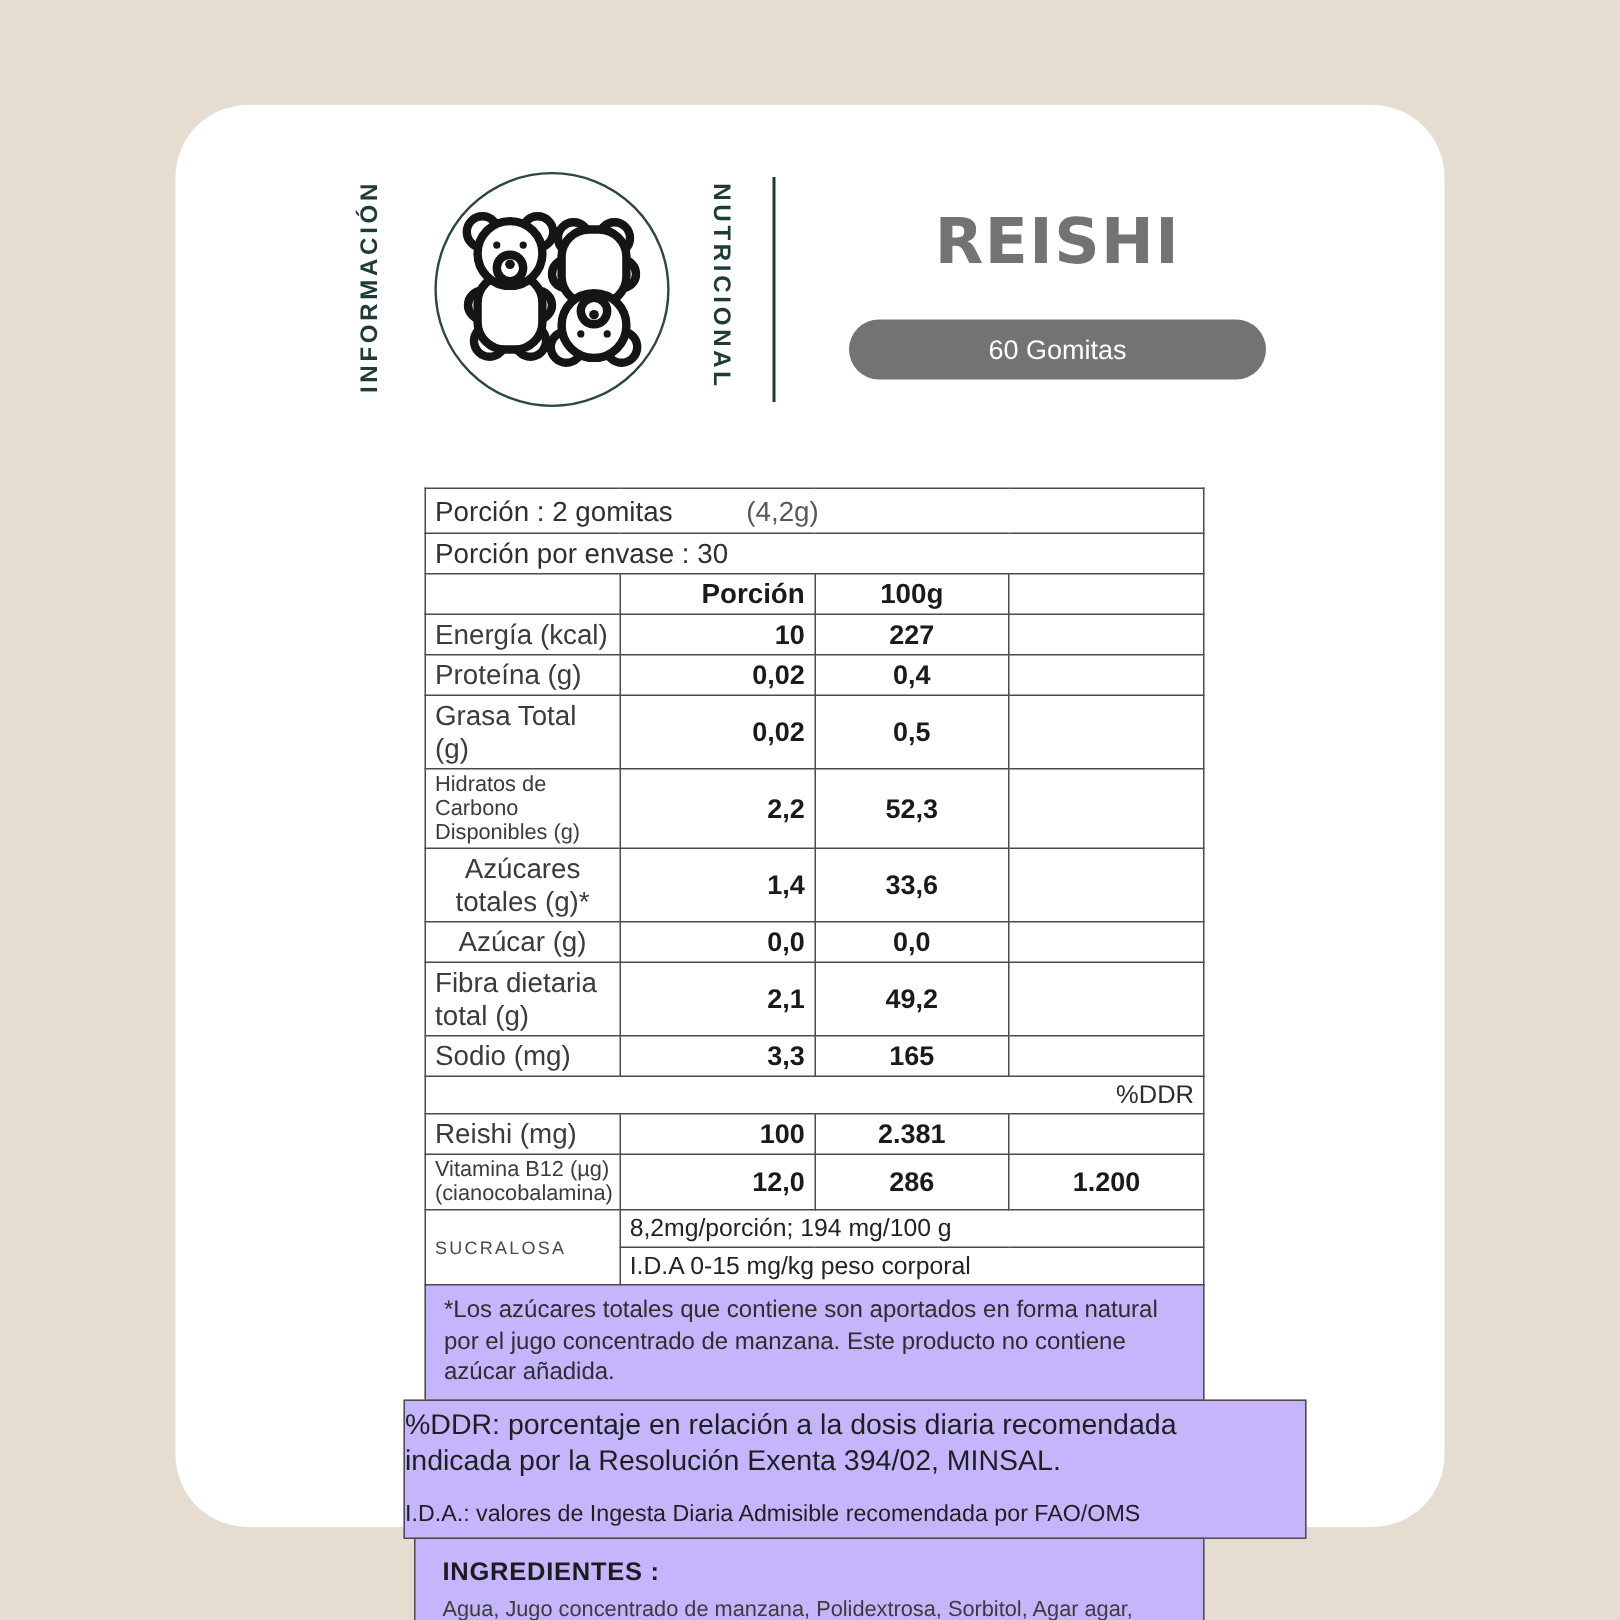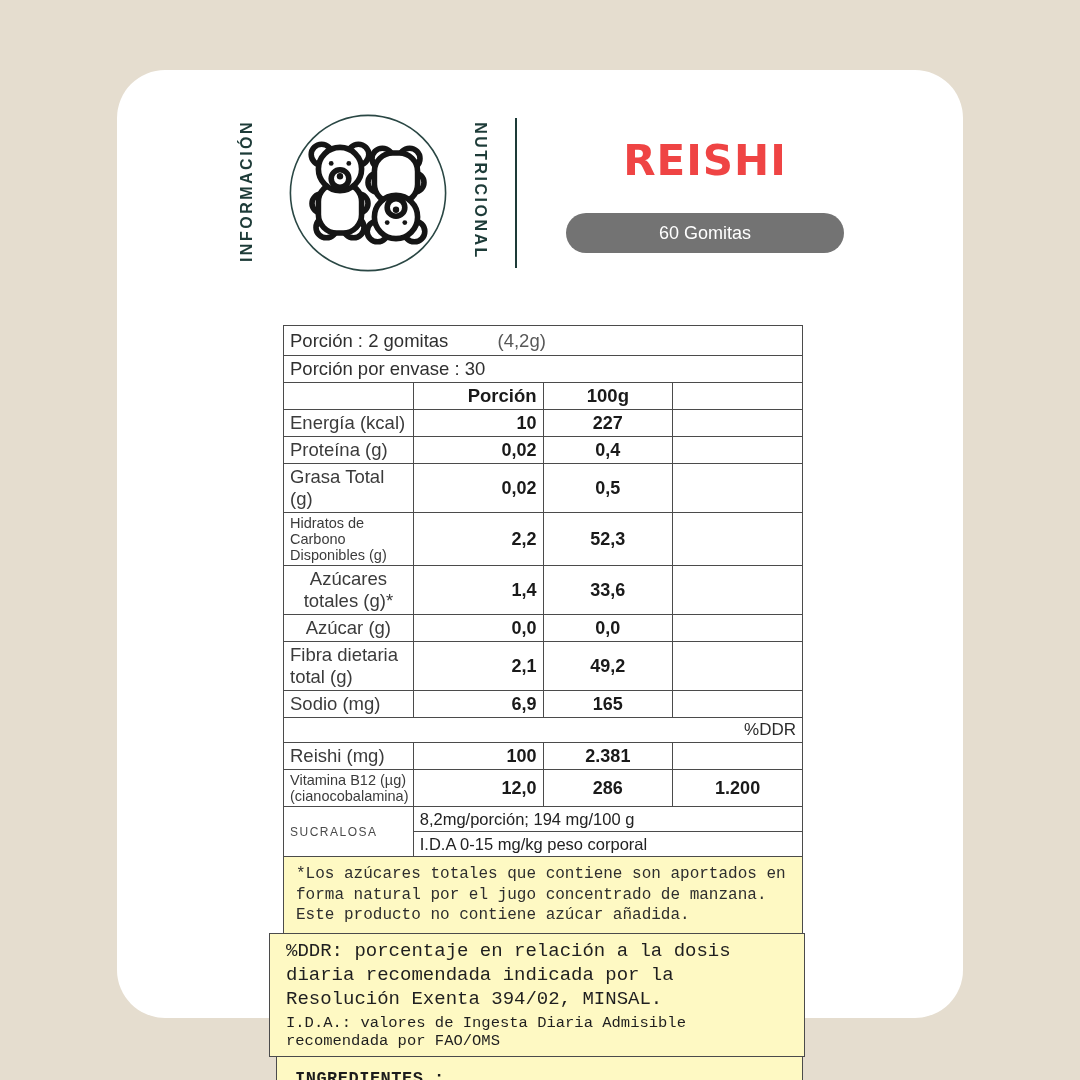--- a/index.html
+++ b/index.html
@@ -25,21 +25,21 @@
   .v-left  { left:45px;  top:112px; transform:rotate(-90deg); }
   .v-right { left:278px; top:112px; transform:rotate(90deg); }
   .bear-circle { position:absolute; left:171px; top:43px; width:160px; height:160px; }
   .divider {
     position:absolute; left:398px; top:48px; width:2px; height:150px;
     background:#1d3b38;
   }
   .title-wrap {
     position:absolute; left:449px; top:66px; width:278px; text-align:center;
     font-family:"DejaVu Sans", sans-serif;
-    font-size:42px; font-weight:800; letter-spacing:1px; color:#ef4444;
+    font-size:42px; font-weight:800; letter-spacing:1px; color:#737373;
   }
   .badge {
     position:absolute; left:449px; top:143px; width:278px; height:40px;
     background:#737373; border-radius:20px;
     display:flex; align-items:center; justify-content:center;
     color:#ffffff; font-size:18px; font-weight:normal;
   }
 
   
   .table-area { position:absolute; left:166px; top:255px; width:520px; }
@@ -56,30 +56,30 @@
   .colhead { font-weight:bold; color:#1a1a1a; }
   .serving { color:#2f2f2f; }
   .serving .light { color:#585858;margin-left:44px; }
   .lbl-small { font-size:14.5px; }
   .lbl-center { text-align:center; padding-left:0; }
   .ddr-row td { text-align:right; padding-right:8px; font-size:17px; color:#2c2c2c; height:24px; }
   .sucr-label { color:#4a4a4a; font-size:12px; letter-spacing:1.5px; padding-left:14px; }
   .sucr-val { font-size:16.5px; color:#222; padding-left:8px; height:24px; }
 
   
-  .fbox { border:1px solid #4b4b4b; background:#fef9c3;font-family:Liberation Mono, monospace; }
+  .fbox { border:1px solid #4b4b4b; background:#c4b5fd; }
   .sugar-box {
     width:520px; margin-top:-1px; padding:7px 10px 7px 12px;
     font-size:16px; line-height:20.5px; color:#2e2e2e;
   }
   .ddr-box {
-    width:536px; margin-left:-14px; margin-top:-1px; padding:5px 10px 6px 16px;
+    width:602px; margin-left:-14px; margin-top:-1px; padding:5px 10px 6px 0;
   }
   .ddr-box .big { font-size:19px; line-height:24px; color:#1f1f1f; }
-  .ddr-box .small { font-size:15.5px; margin-top:3px; color:#1f1f1f; }
+  .ddr-box .small { font-size:15.5px; margin-top:14px; color:#1f1f1f; }
   .ingr-box {
     width:527px; margin-left:-7px; margin-top:-1px; padding:12px 14px 12px 18px;
   }
   .ingr-title { font-size:17px; font-weight:bold; color:#1c1c1c; letter-spacing:0.5px; margin-bottom:5px; }
   .ingr-body { font-size:14.5px; line-height:21.5px; color:#3c3c3c; }
 </style>
 </head>
 <body>
 
 <div class="card">
@@ -185,21 +185,21 @@
         <td class="c4"></td>
       </tr>
       <tr>
         <td class="c1">Fibra dietaria total (g)</td>
         <td class="c2 val">2,1</td>
         <td class="c3 val">49,2</td>
         <td class="c4"></td>
       </tr>
       <tr>
         <td class="c1">Sodio (mg)</td>
-        <td class="c2 val">6,9</td>
+        <td class="c2 val">3,3</td>
         <td class="c3 val">165</td>
         <td class="c4"></td>
       </tr>
 
       <tr class="ddr-row">
         <td colspan="4">%DDR</td>
       </tr>
 
       <tr>
         <td class="c1">Reishi (mg)</td>

